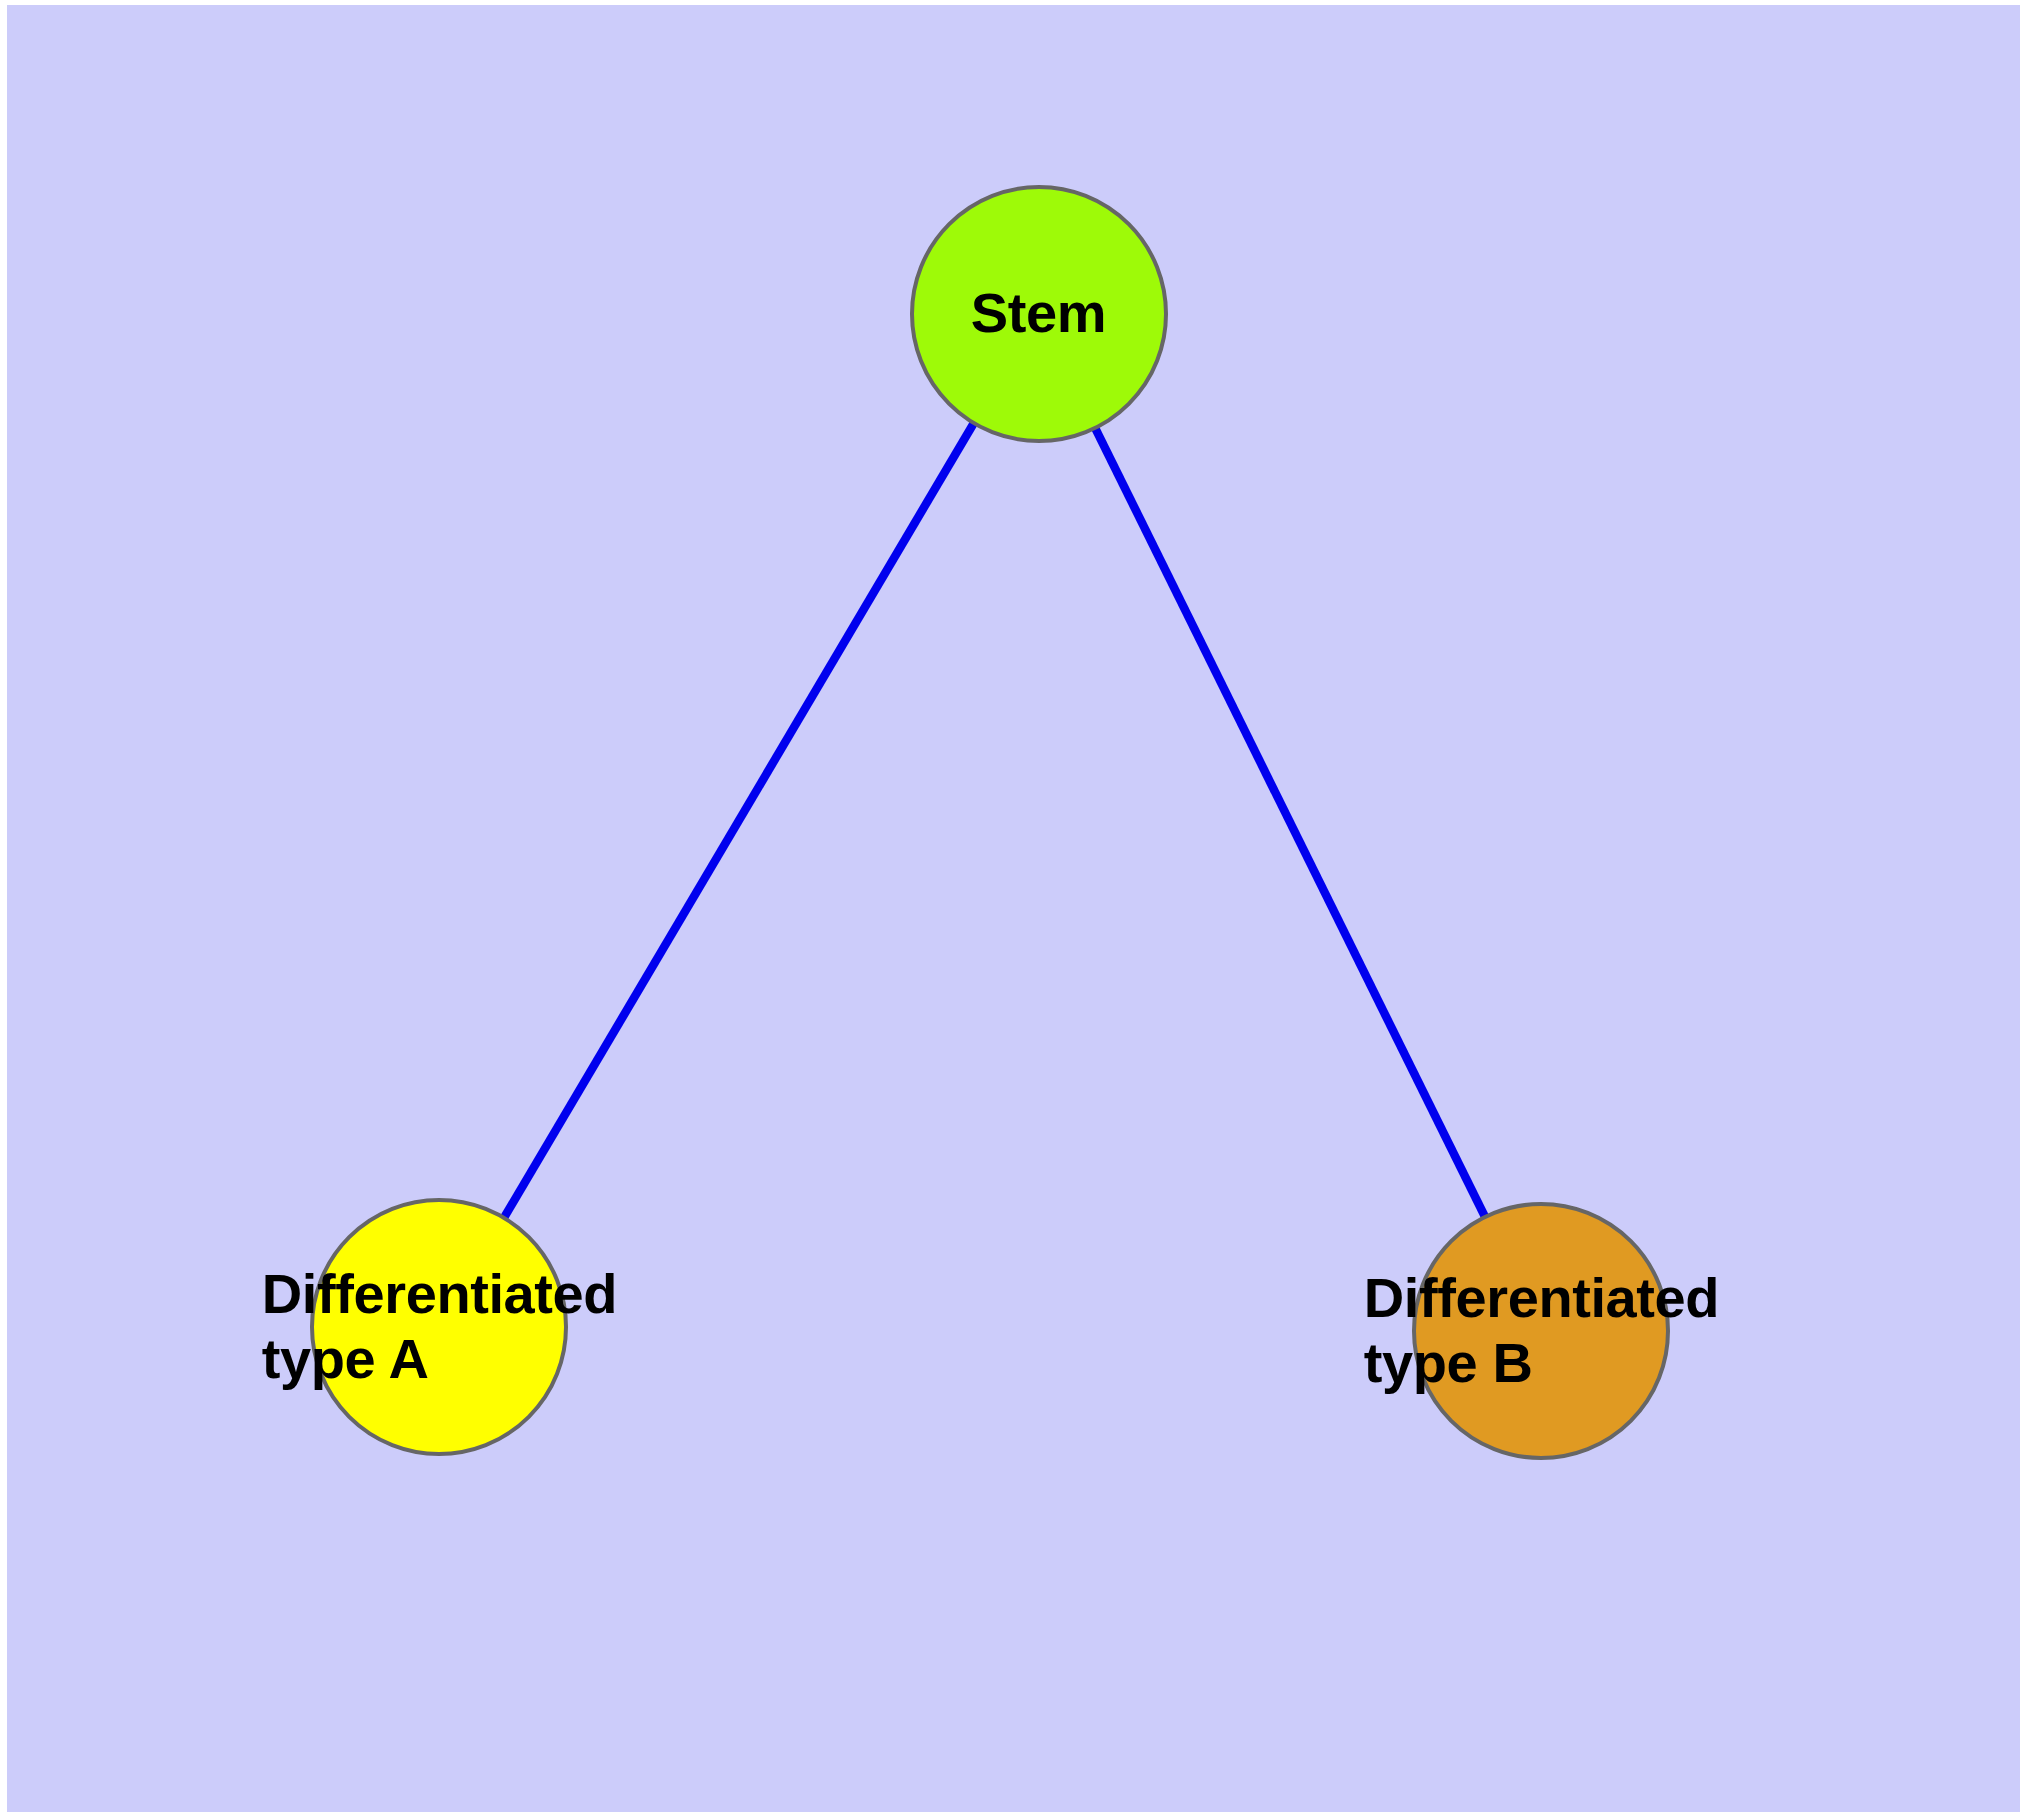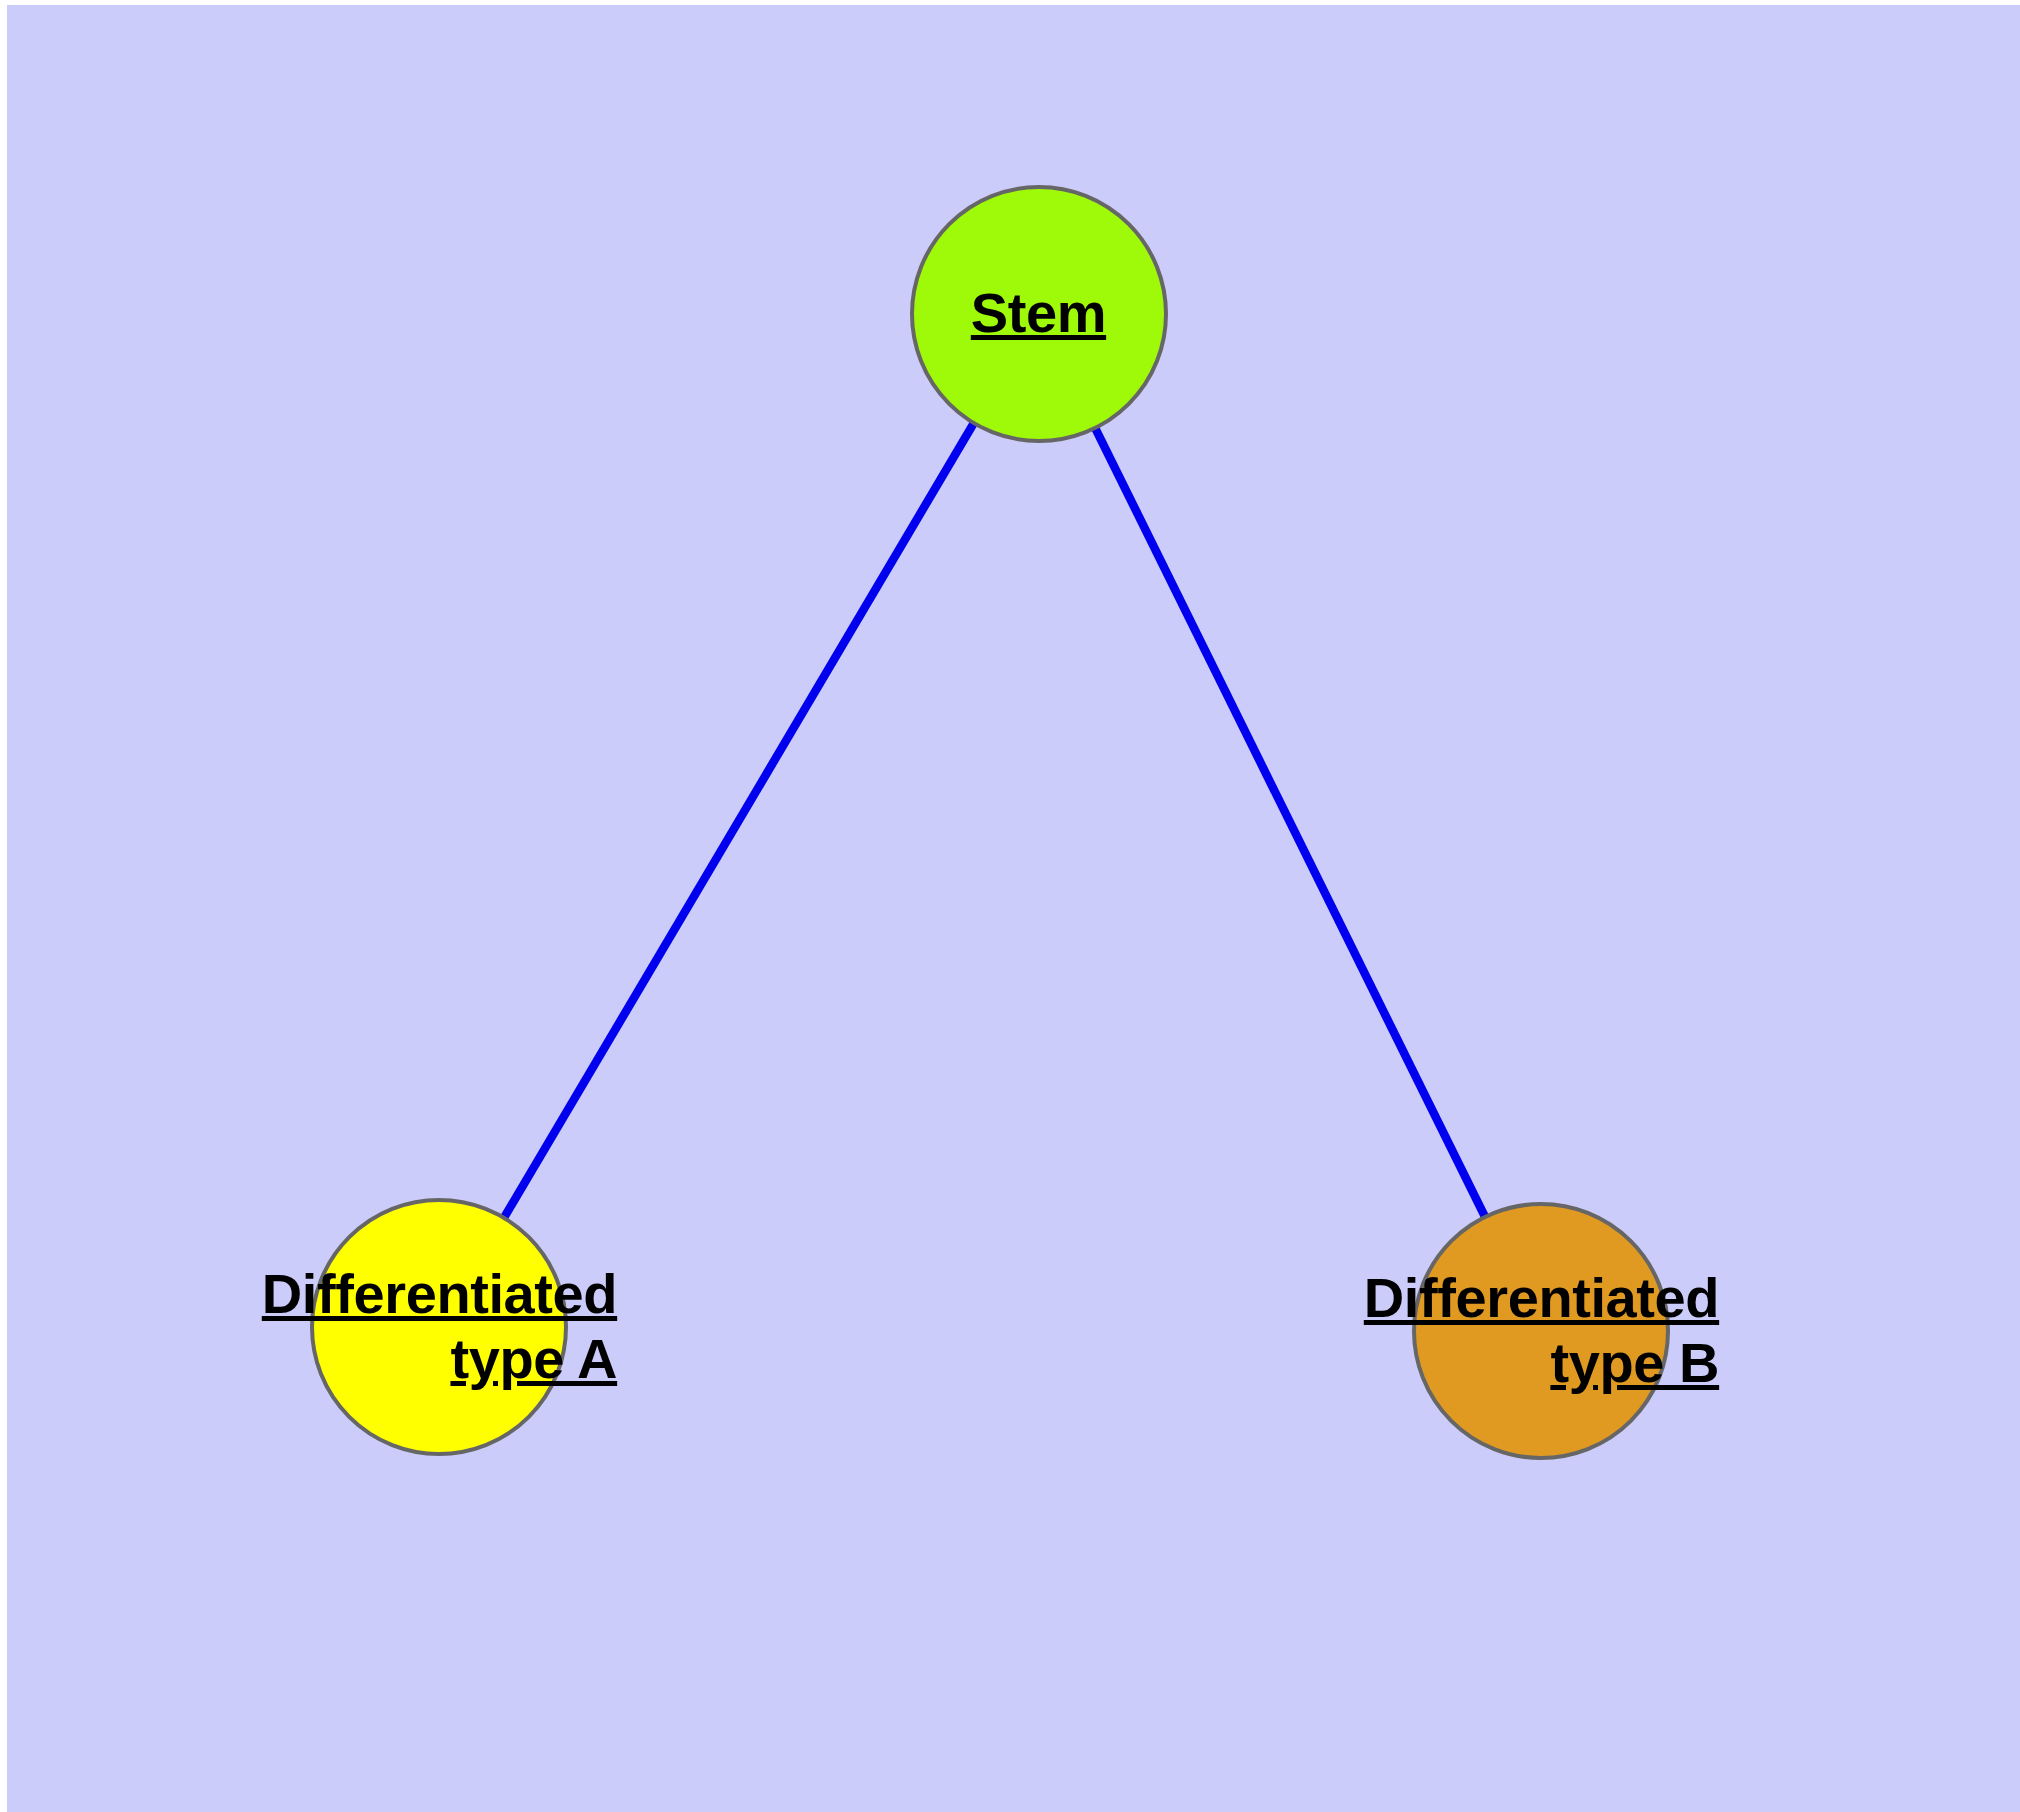--- a/index.html
+++ b/index.html
@@ -43,30 +43,29 @@
     height: 1807px;
   }
   .graph-node {
     position: absolute;
     border-radius: 50%;
     box-sizing: border-box;
     border: 4.2px solid #666666;
   }
   .node-label {
     position: absolute;
-    text-align: right;
+    text-align: left;
     color: #000000;
     font-family: "Liberation Sans", sans-serif;
     font-weight: bold;
     font-size: 56px;
     line-height: 1.16;
     white-space: pre;
     pointer-events: none;
     letter-spacing: -0.4px;
-    text-decoration: underline;
   }
 </style>
 </head>
 <body>
 
 <div id="graph-canvas">
   <div id="graph-plot">
 
     <svg id="edge-layer" viewBox="0 0 2376 2132" preserveAspectRatio="none">
       <g id="edges-group">

